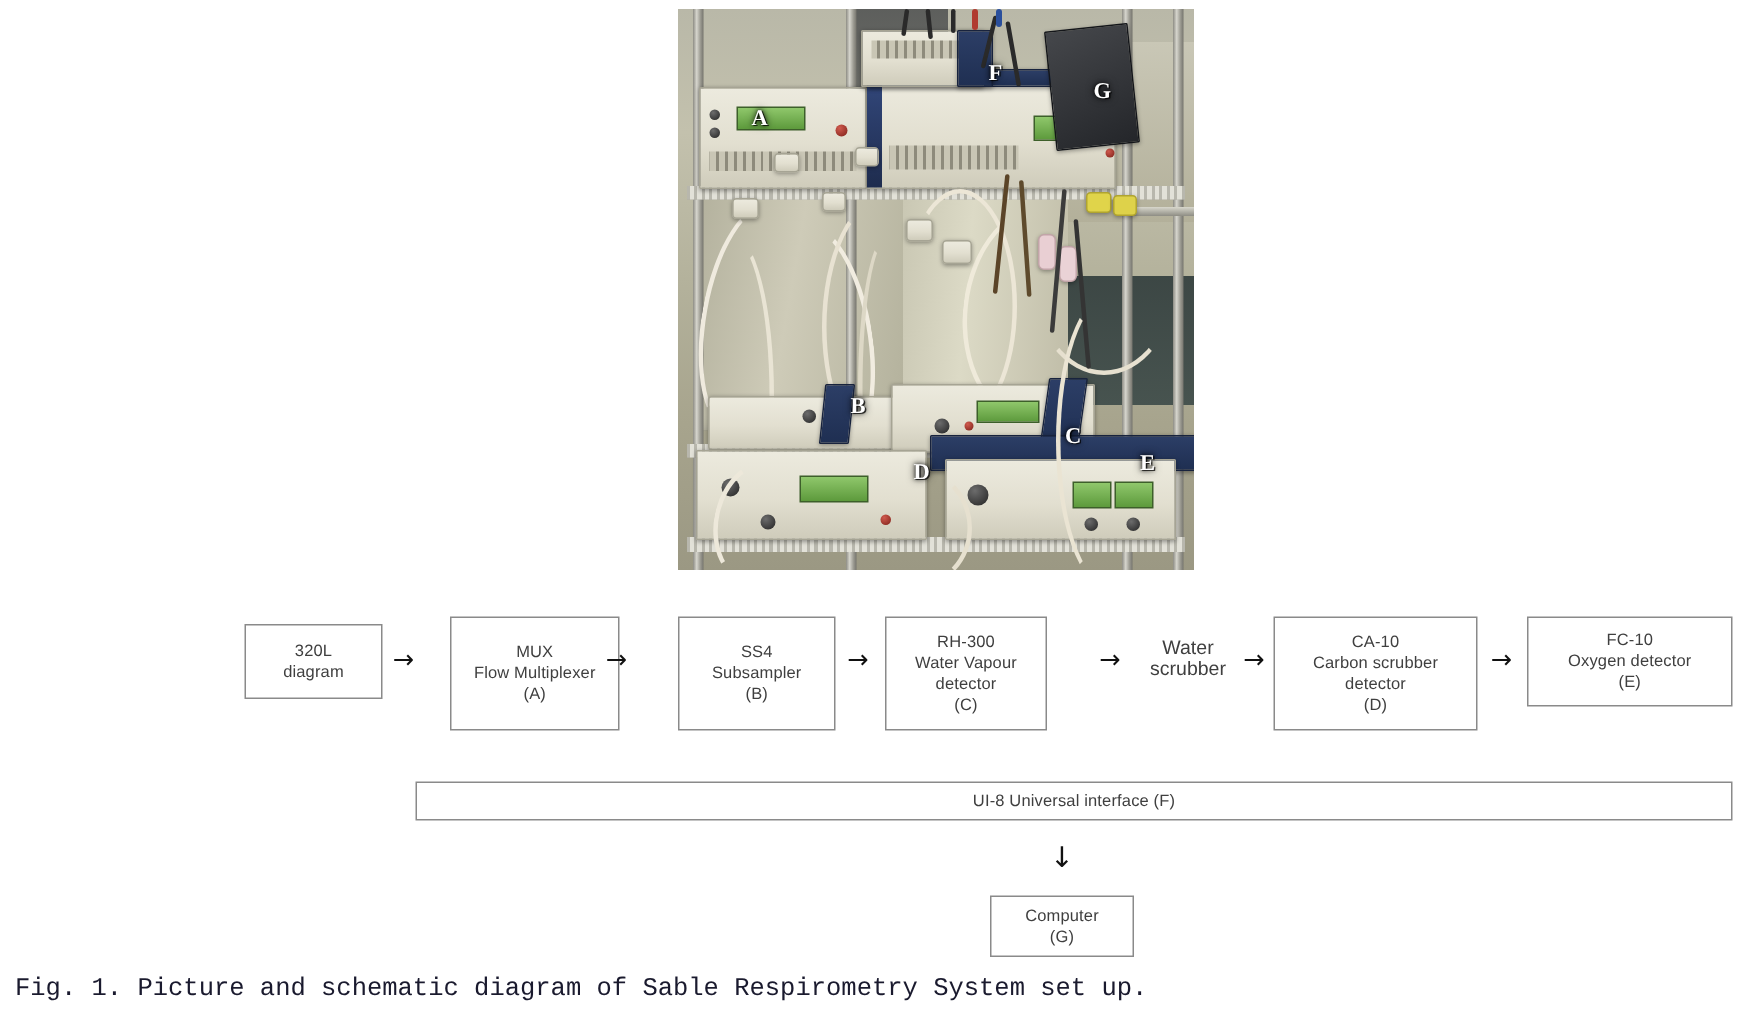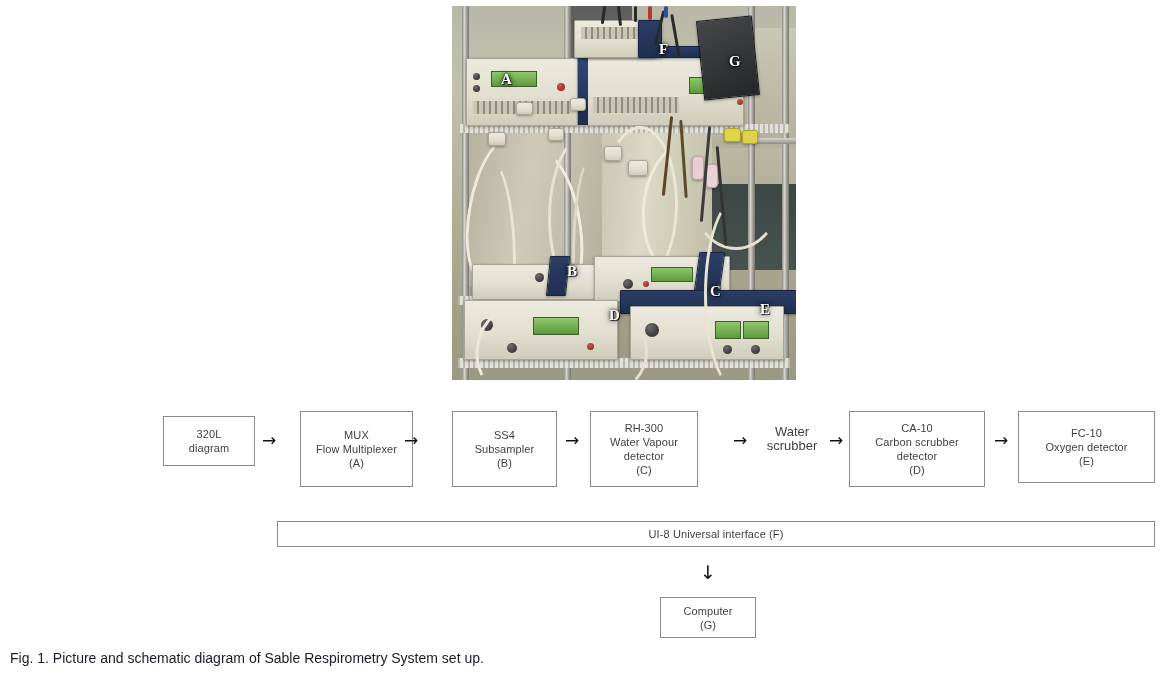--- a/index.html
+++ b/index.html
@@ -172,22 +172,22 @@
   }
   .arrow.down {
     font-size: 19px;
   }
 
   
   #caption {
     position: absolute;
     left: 10px;
     top: 650px;
-    font-family: Liberation Sans, sans-serif;
-    font-size: 14px;
+    font-family: Liberation Mono, monospace;
+    font-size: 17px;
     color: #1a1a2e;
     white-space: nowrap;
   }
 </style>
 </head>
 <body>
 
 <div id="photo-figure">
   <div class="photo-canvas">
 
@@ -354,21 +354,21 @@
 <div class="sbox" style="left:849px; top:411px; width:136px; height:76px;">
   <div>
     <div>CA-10</div>
     <div>Carbon scrubber</div>
     <div>detector</div>
     <div>(D)</div>
   </div>
 </div>
 <div class="arrow" style="left:991px; top:432px; width:20px;">→</div>
 
-<div class="sbox" style="left:1018px; top:411px; width:137px; height:72px;">
+<div class="sbox" style="left:1018px; top:411px; width:137px; height:60px;">
   <div>
     <div>FC-10</div>
     <div>Oxygen detector</div>
     <div>(E)</div>
   </div>
 </div>
 
 <div class="sbox" style="left:277px; top:521px; width:878px; height:26px;">
   <span>UI-8 Universal interface (F)</span>
 </div>

